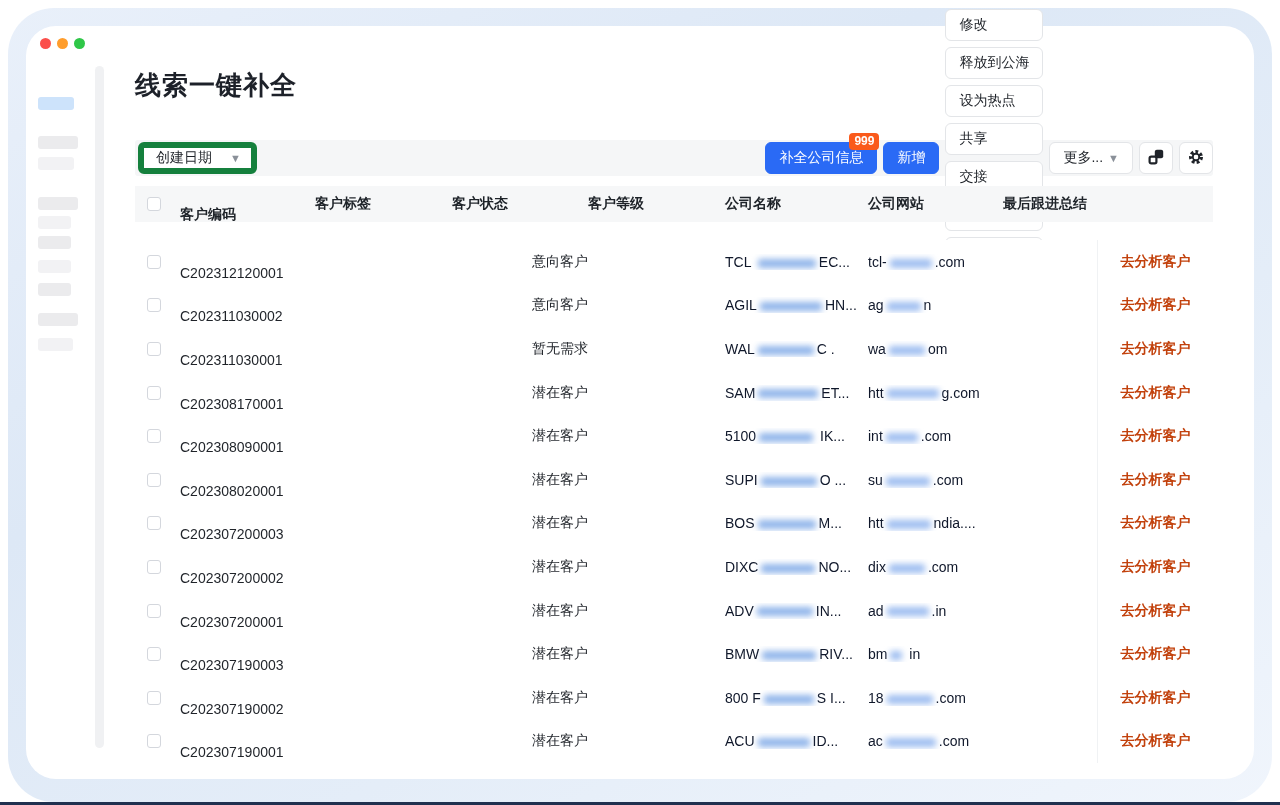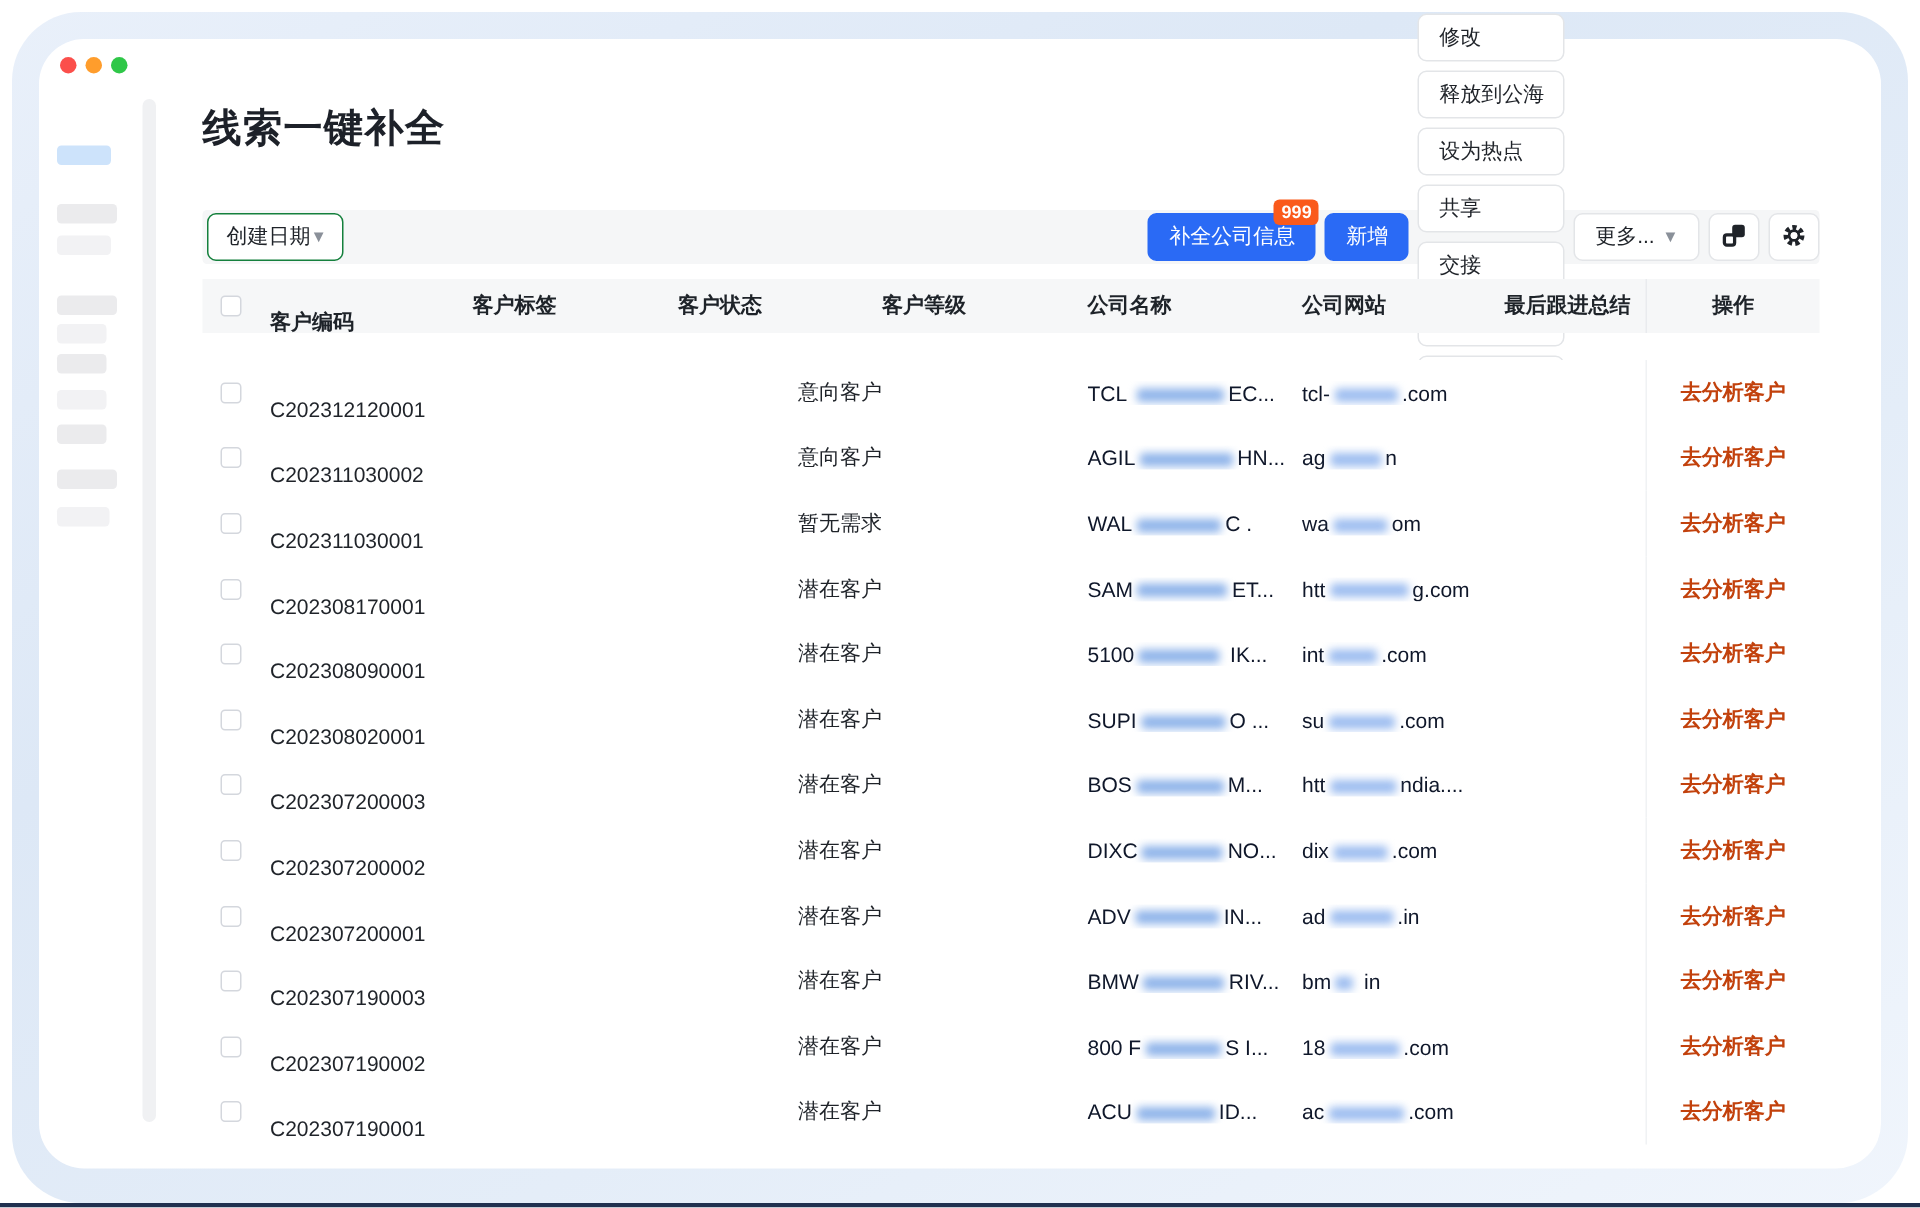--- a/index.html
+++ b/index.html
@@ -45,22 +45,22 @@
     position:absolute; left:135px; top:68px;
     font-size:26px; font-weight:bold; color:#1d2129; letter-spacing:1px;
   }
 
   .toolbar {
     position:absolute; left:135px; top:140px; width:1078px; height:36px;
     background:#f5f6f7; border-radius:3px;
     display:flex; align-items:center; gap:6px; padding:0 0 0 3px;
   }
   .filter-select {
-    height:32px; background:#fff; border:1px solid #15803d; border-radius:6px;
-    display:flex; align-items:center; padding:0 10px 0 12px;
+    height:32px; background:#fff; border:6px solid #15803d; border-radius:6px;
+    display:flex; align-items:center; gap:18px; padding:0 10px 0 12px;
     font-size:14px; color:#1f2329; cursor:pointer;
   }
   .caret { font-size:11px; color:#8a9099; line-height:1; }
   .btn {
     height:32px; border-radius:6px; border:1px solid #e3e5e8; background:#fff;
     font-size:14px; color:#1f2329; padding:0 13px;
     display:flex; align-items:center; gap:5px; cursor:pointer; white-space:nowrap;
     font-family:inherit;
   }
   .btn.primary { background:#2a6af5; border-color:#2a6af5; color:#fff; }
@@ -182,21 +182,20 @@
   <div class="c0">
     <span class="checkbox"></span>
   </div>
 <div class="c1">客户编码</div>
     <div class="c2">客户标签</div>
     <div class="c3">客户状态</div>
     <div class="c4">客户等级</div>
     <div class="c5">公司名称</div>
     <div class="c6">公司网站</div>
     <div class="c7">最后跟进总结</div>
-    <div class="c8">操作</div>
   </div>
 
 <div class="rows" id="rows">
     <div class="trow">
       <div class="c0">
         <span class="checkbox"></span>
       </div>
       <div class="c1">C202312120001</div>
       <div class="c2"></div>
       <div class="c3 status">意向客户</div>

